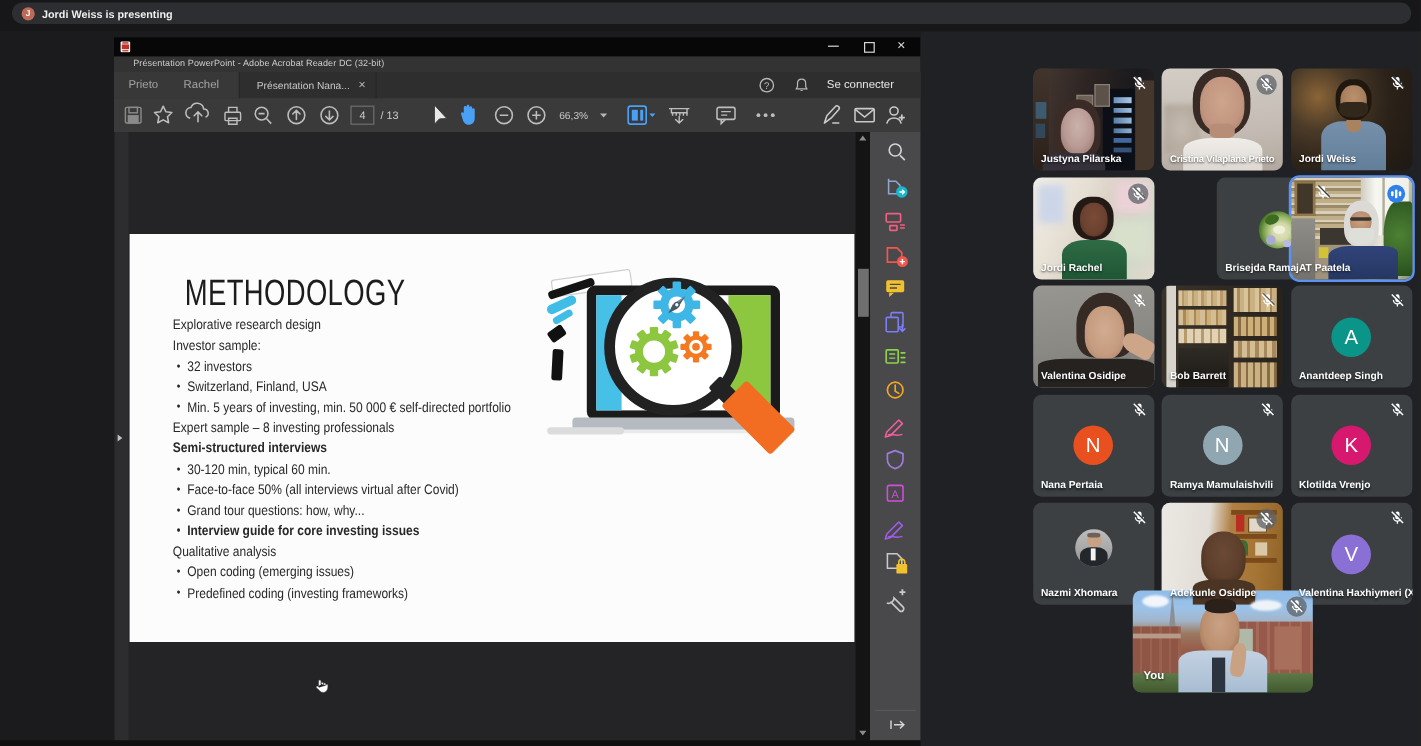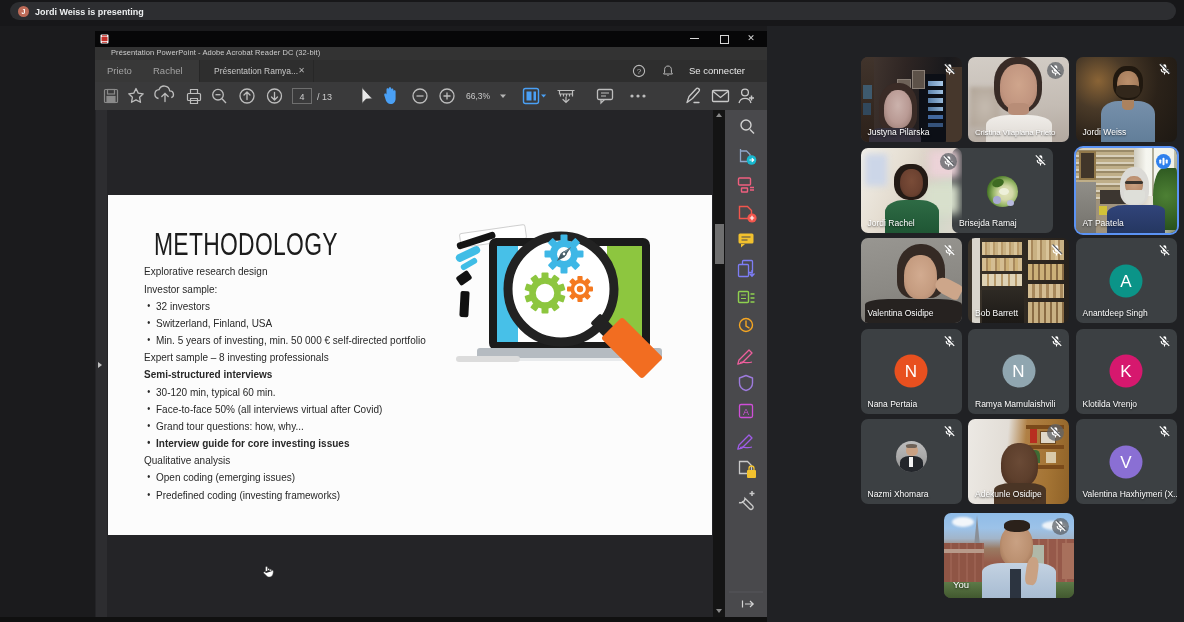--- a/index.html
+++ b/index.html
@@ -33,21 +33,21 @@
   #vthumb{position:absolute;left:1.5px;top:114px;width:9px;height:40px;background:#6f6f6f}
   #toolspanel{position:absolute;left:630px;top:79px;width:42px;height:507px;background:#49494c}
   #slidetitle{position:absolute;left:46px;top:32px;font-size:30.5px;color:#1c1c1c;letter-spacing:0.4px;transform:scaleX(.75);transform-origin:0 50%}
   .sl{position:absolute;left:36px;font-size:11.5px;color:#282828;white-space:nowrap;transform:scaleX(.87);transform-origin:0 50%}
   .sl.b{left:48px}
   .sl.b::before{content:"•";position:absolute;left:-10px;font-size:10px}
   .sl.bold{font-weight:bold}
   #illu{position:absolute;left:0;top:0}
   
   .tile{position:absolute;width:101px;height:85px;border-radius:7px;background:#3c4043;overflow:hidden}
-  .tile .nm{position:absolute;left:7px;bottom:5px;font-size:8.5px;font-weight:400;color:#fff;text-shadow:0 1px 2px rgba(0,0,0,.7);white-space:nowrap;z-index:5}
+  .tile .nm{position:absolute;left:7px;bottom:5px;font-size:8.5px;font-weight:700;color:#fff;text-shadow:0 1px 2px rgba(0,0,0,.7);white-space:nowrap;z-index:5}
   .avat{position:absolute;left:50%;top:50%;transform:translate(-50%,-50%);width:33px;height:33px;border-radius:50%;color:#fff;font-size:17px;text-align:center;line-height:33px;z-index:2}
   .mic{position:absolute;top:6px;right:6px;width:13px;height:13px;z-index:6}
   .micc{position:absolute;top:5px;right:5px;width:17px;height:17px;border-radius:50%;background:rgba(95,99,104,.75);z-index:6}
   .micc svg{position:absolute;left:2px;top:2px}
   .ph{position:absolute;z-index:1}
   
   .t-justyna{background:linear-gradient(100deg,#473a33 0%,#2e2523 40%,#19191c 75%,#2a2320 100%)}
   .t-cristina{background:linear-gradient(175deg,#d3cdc6 0%,#c4bcb4 60%,#b2a89f 100%)}
   .t-jordi{background:radial-gradient(circle at 22% 28%,#8a6436 0%,#4a3a28 28%,#2b2219 60%,#1d1813 100%)}
   .t-ramya{background:linear-gradient(115deg,#f2efe8 0%,#e5ded2 35%,#d8cfc4 55%,#cfd8c8 75%,#e0d8ce 100%)}
@@ -80,21 +80,21 @@
       <div class="t">Présentation PowerPoint - Adobe Acrobat Reader DC (32-bit)</div>
       <div style="position:absolute;right:68px;top:7px;width:9px;height:1px;background:#d7d7d7"></div>
       <div style="position:absolute;right:38px;top:3.5px;width:7px;height:7px;border:1px solid #d7d7d7"></div>
       <div class="winbtn" style="right:11px">✕</div>
     </div>
     <div id="tabbar">
       <div class="home" style="left:12px">Prieto</div>
       <div class="home" style="left:58px">Rachel</div>
       <div id="tabrest"></div>
       <div id="doctab">
-          <div class="n">Présentation Ramya...</div>
+          <div class="n">Présentation Nana...</div>
           <div class="x">✕</div>
         </div>
       <svg style="position:absolute;left:537px;top:4px" width="14" height="14" viewBox="0 0 14 14">
           <circle cx="7" cy="7" r="5.6" fill="none" stroke="#b9b9b9" stroke-width="1.1"></circle>
           <text x="7" y="9.8" font-size="8" fill="#b9b9b9" text-anchor="middle" font-family="Liberation Sans">?</text>
         </svg>
       <svg style="position:absolute;left:566px;top:4px" width="14" height="14" viewBox="0 0 14 14">
           <path d="M7 2 C4.6 2 3.6 3.8 3.6 5.6 L3.6 8.2 L2.6 10 L11.4 10 L10.4 8.2 L10.4 5.6 C10.4 3.8 9.4 2 7 2 Z" fill="none" stroke="#b9b9b9" stroke-width="1"></path>
           <path d="M5.8 11 a1.3 1.3 0 0 0 2.4 0" fill="#b9b9b9"></path>
         </svg>
@@ -485,21 +485,21 @@
   <div class="nm">Jordi Rachel</div>
   <div class="micc">
       <svg width="13" height="13" viewBox="0 0 13 13">
         <path d="M6.5 1.2 a1.8 1.8 0 0 1 1.8 1.8 v3 a1.8 1.8 0 0 1 -3.6 0 v-3 a1.8 1.8 0 0 1 1.8 -1.8 Z" fill="#fff"></path>
         <path d="M3.2 6 a3.3 3.3 0 0 0 6.6 0 M6.5 9.3 v2.2" stroke="#fff" stroke-width="1.1" fill="none"></path>
         <path d="M2.6 0.6 l9.4 9.4" stroke="#5f6368" stroke-width="1.4"></path>
         <path d="M1.8 1.4 l9.4 9.4" stroke="#fff" stroke-width="1.2"></path>
       </svg>
     </div>
 </div>
-<div class="tile" style="left:952px;top:147.5px">
+<div class="tile" style="left:1014px;top:147.5px">
   <div class="ph" style="left:35px;top:28px;width:31px;height:31px;border-radius:50%;background:radial-gradient(circle at 60% 55%,#e4e4bc 0%,#d2d8a8 28%,#9ab86a 48%,#4a7a28 72%,#2e5220 100%)"></div>
   <div class="ph" style="left:40px;top:31px;width:12px;height:8px;background:#3e6b22;border-radius:50%;transform:rotate(-20deg)"></div>
   <div class="ph" style="left:47px;top:40px;width:10px;height:7px;background:#eef0da;border-radius:50%"></div>
   <div class="ph" style="left:41px;top:48px;width:8px;height:8px;background:#a8aad4;border-radius:50%"></div>
   <div class="ph" style="left:55px;top:52px;width:7px;height:6px;background:#b8bade;border-radius:50%"></div>
   <div class="nm">Brisejda Ramaj</div>
   <svg class="mic" viewBox="0 0 13 13">
       <path d="M6.5 1.2 a1.8 1.8 0 0 1 1.8 1.8 v3 a1.8 1.8 0 0 1 -3.6 0 v-3 a1.8 1.8 0 0 1 1.8 -1.8 Z" fill="#fff"></path>
       <path d="M3.2 6 a3.3 3.3 0 0 0 6.6 0 M6.5 9.3 v2.2" stroke="#fff" stroke-width="1.1" fill="none"></path>
       <path d="M2.6 0.6 l9.4 9.4" stroke="#3c4043" stroke-width="1.4"></path>
@@ -644,21 +644,21 @@
   <div class="avat" style="background:#8a6fd4">V</div>
   <div class="nm">Valentina Haxhiymeri (X...</div>
   <svg class="mic" viewBox="0 0 13 13">
       <path d="M6.5 1.2 a1.8 1.8 0 0 1 1.8 1.8 v3 a1.8 1.8 0 0 1 -3.6 0 v-3 a1.8 1.8 0 0 1 1.8 -1.8 Z" fill="#fff"></path>
       <path d="M3.2 6 a3.3 3.3 0 0 0 6.6 0 M6.5 9.3 v2.2" stroke="#fff" stroke-width="1.1" fill="none"></path>
       <path d="M2.6 0.6 l9.4 9.4" stroke="#3c4043" stroke-width="1.4"></path>
       <path d="M1.8 1.4 l9.4 9.4" stroke="#fff" stroke-width="1.2"></path>
     </svg>
 </div>
 
-<div class="tile t-you" style="left:944px;top:513px;width:130px">
+<div class="tile t-you" style="left:944px;top:492px;width:150px">
   <div class="ph" style="left:8px;top:4px;width:22px;height:10px;background:#f2f6fa;border-radius:50%;filter:blur(1px)"></div>
   <div class="ph" style="left:98px;top:8px;width:26px;height:9px;background:#eef3f8;border-radius:50%;filter:blur(1px)"></div>
   <div class="ph" style="left:28px;top:2px;width:10px;height:32px;background:#8a8f96;clip-path:polygon(20% 100%,50% 0,80% 100%)"></div>
   <div class="ph" style="left:0px;top:30px;width:40px;height:42px;background:repeating-linear-gradient(90deg,#8f5545 0,#8f5545 6px,#9a6050 6px,#9a6050 8px)"></div>
   <div class="ph" style="left:0px;top:36px;width:40px;height:4px;background:#b89a8a"></div>
   <div class="ph" style="left:78px;top:26px;width:72px;height:46px;background:repeating-linear-gradient(90deg,#96594a 0,#96594a 7px,#a46a58 7px,#a46a58 9px)"></div>
   <div class="ph" style="left:82px;top:32px;width:18px;height:32px;background:#b0b8a8"></div>
   <div class="ph" style="left:118px;top:30px;width:22px;height:36px;background:#a8705c"></div>
   <div class="ph" style="left:0px;top:69px;width:150px;height:16px;background:linear-gradient(180deg,#5d7a48,#42592f)"></div>
   <div class="ph" style="left:56px;top:12px;width:33px;height:42px;background:radial-gradient(ellipse at 50% 40%,#c9a183 0%,#bb9070 60%,#95684a 100%);border-radius:46% 46% 42% 42%"></div>

